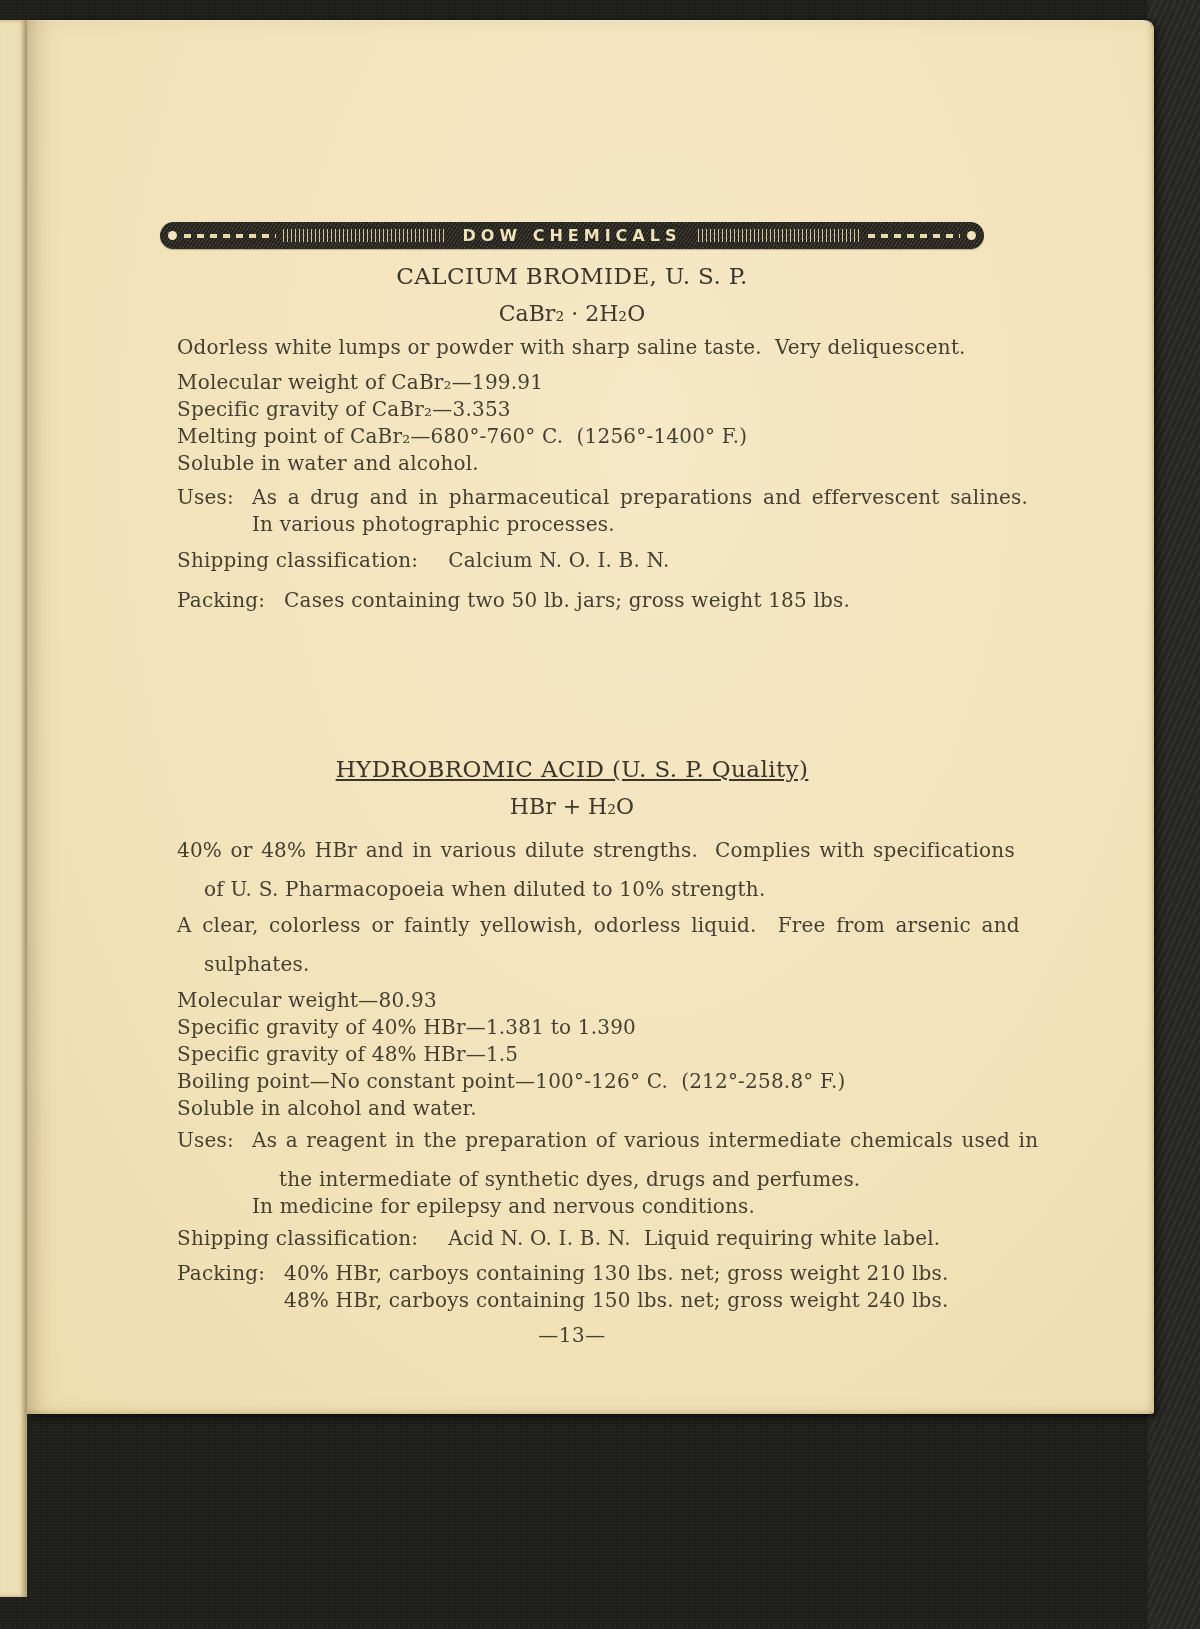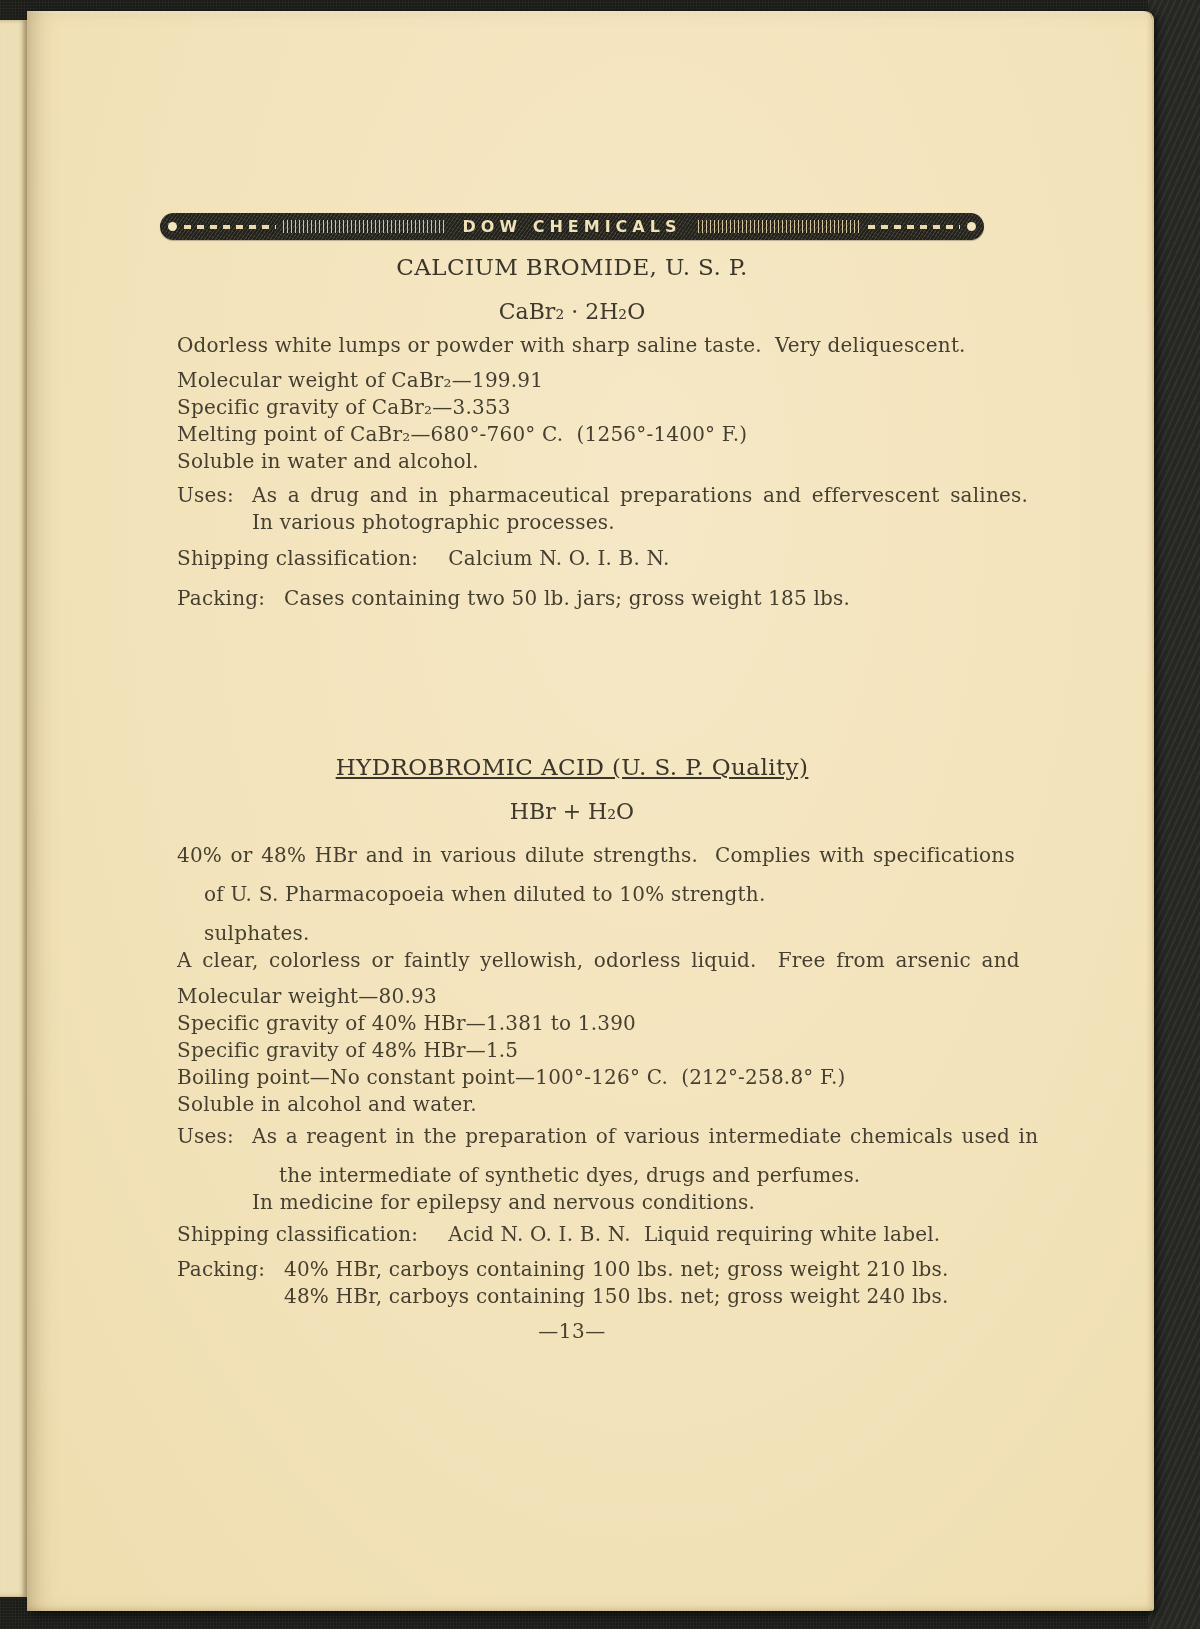--- a/index.html
+++ b/index.html
@@ -25,21 +25,21 @@
       #262622;
   }
   
   .page-stack-edge {
     position:absolute; left:0; top:20px; width:27px; height:1577px;
     background:#ecdfb5;
     box-shadow: inset -4px 0 4px rgba(120,95,55,0.5);
   }
   
   .page {
-    position:absolute; left:27px; top:11px; width:1125px; height:1600px;
+    position:absolute; left:27px; top:20px; width:1125px; height:1394px;
     background:
       radial-gradient(ellipse at 55% 30%, #f6e8c6 0%, #f3e3bb 55%, #eeddae 100%);
     border-radius:0 9px 3px 0;
     box-shadow:
       inset 16px 0 28px -16px rgba(110,85,45,0.55),
       inset 0 2px 2px rgba(255,255,248,0.35),
       inset -2px -2px 4px rgba(150,120,70,0.25),
       2px 0 0 #d5c393,
       5px 3px 8px rgba(0,0,0,0.65);
   }
@@ -71,21 +71,21 @@
     font-size:16px; font-weight:bold; letter-spacing:5px; color:#efe1b8;
     text-shadow:0 0 1px rgba(0,0,0,0.8);
   }
 
   
   .sec-title {
     margin-top:14px; text-align:center;
     font-size:23px; line-height:26px; letter-spacing:0.4px;
     color:#3b362a; font-weight:normal;
   }
-  .formula { margin-top:19px; text-align:center; font-size:22px; line-height:26px; color:#3f3a2d; }
+  .formula { margin-top:12px; text-align:center; font-size:22px; line-height:26px; color:#3f3a2d; }
   .line {
     font-size:20px; line-height:27px; color:#443f30;
     letter-spacing:0.2px; white-space:pre;
   }
   .ws2 { word-spacing:2px; }
   .ws4 { word-spacing:4px; }
   .ind27 { padding-left:27px;margin-top:12px; }
 
   .para-1 { margin-top:18px; }
   .para-2 { margin-top:7px; }
@@ -165,22 +165,22 @@
     <div>
       <h1 class="sec-title sec2-title">HYDROBROMIC ACID (U. S. P. Quality)</h1>
       <div class="formula">HBr + H₂O</div>
 
       <div class="s2-para1">
         <div class="line ws2">40% or 48% HBr and in various dilute strengths.  Complies with specifications</div>
         <div class="line ind27">of U. S. Pharmacopoeia when diluted to 10% strength.</div>
       </div>
 
       <div class="s2-para2">
+        <div class="line ws4">A clear, colorless or faintly yellowish, odorless liquid.  Free from arsenic and</div>
         <div class="line ind27">sulphates.</div>
-        <div class="line ws4">A clear, colorless or faintly yellowish, odorless liquid.  Free from arsenic and</div>
       </div>
 
       <div class="props s2-props">
         <div class="line">Molecular weight—80.93</div>
         <div class="line">Specific gravity of 40% HBr—1.381 to 1.390</div>
         <div class="line">Specific gravity of 48% HBr—1.5</div>
         <div class="line">Boiling point—No constant point—100°-126° C.  (212°-258.8° F.)</div>
         <div class="line">Soluble in alcohol and water.</div>
       </div>
 
@@ -193,21 +193,21 @@
         </div>
       </div>
 
       <div class="shipping s2-shipping">
         <span class="line">Shipping classification:</span><span class="line value">Acid N. O. I. B. N.  Liquid requiring white label.</span>
       </div>
 
       <div class="packing s2-packing">
         <div class="line packing-label">Packing:</div>
         <div>
-          <div class="line">40% HBr, carboys containing 100 lbs. net; gross weight 210 lbs.</div>
+          <div class="line">40% HBr, carboys containing 130 lbs. net; gross weight 210 lbs.</div>
           <div class="line">48% HBr, carboys containing 150 lbs. net; gross weight 240 lbs.</div>
         </div>
       </div>
     </div>
 
     <div class="page-number">—13—</div>
 
   </div>
 </div>
 

